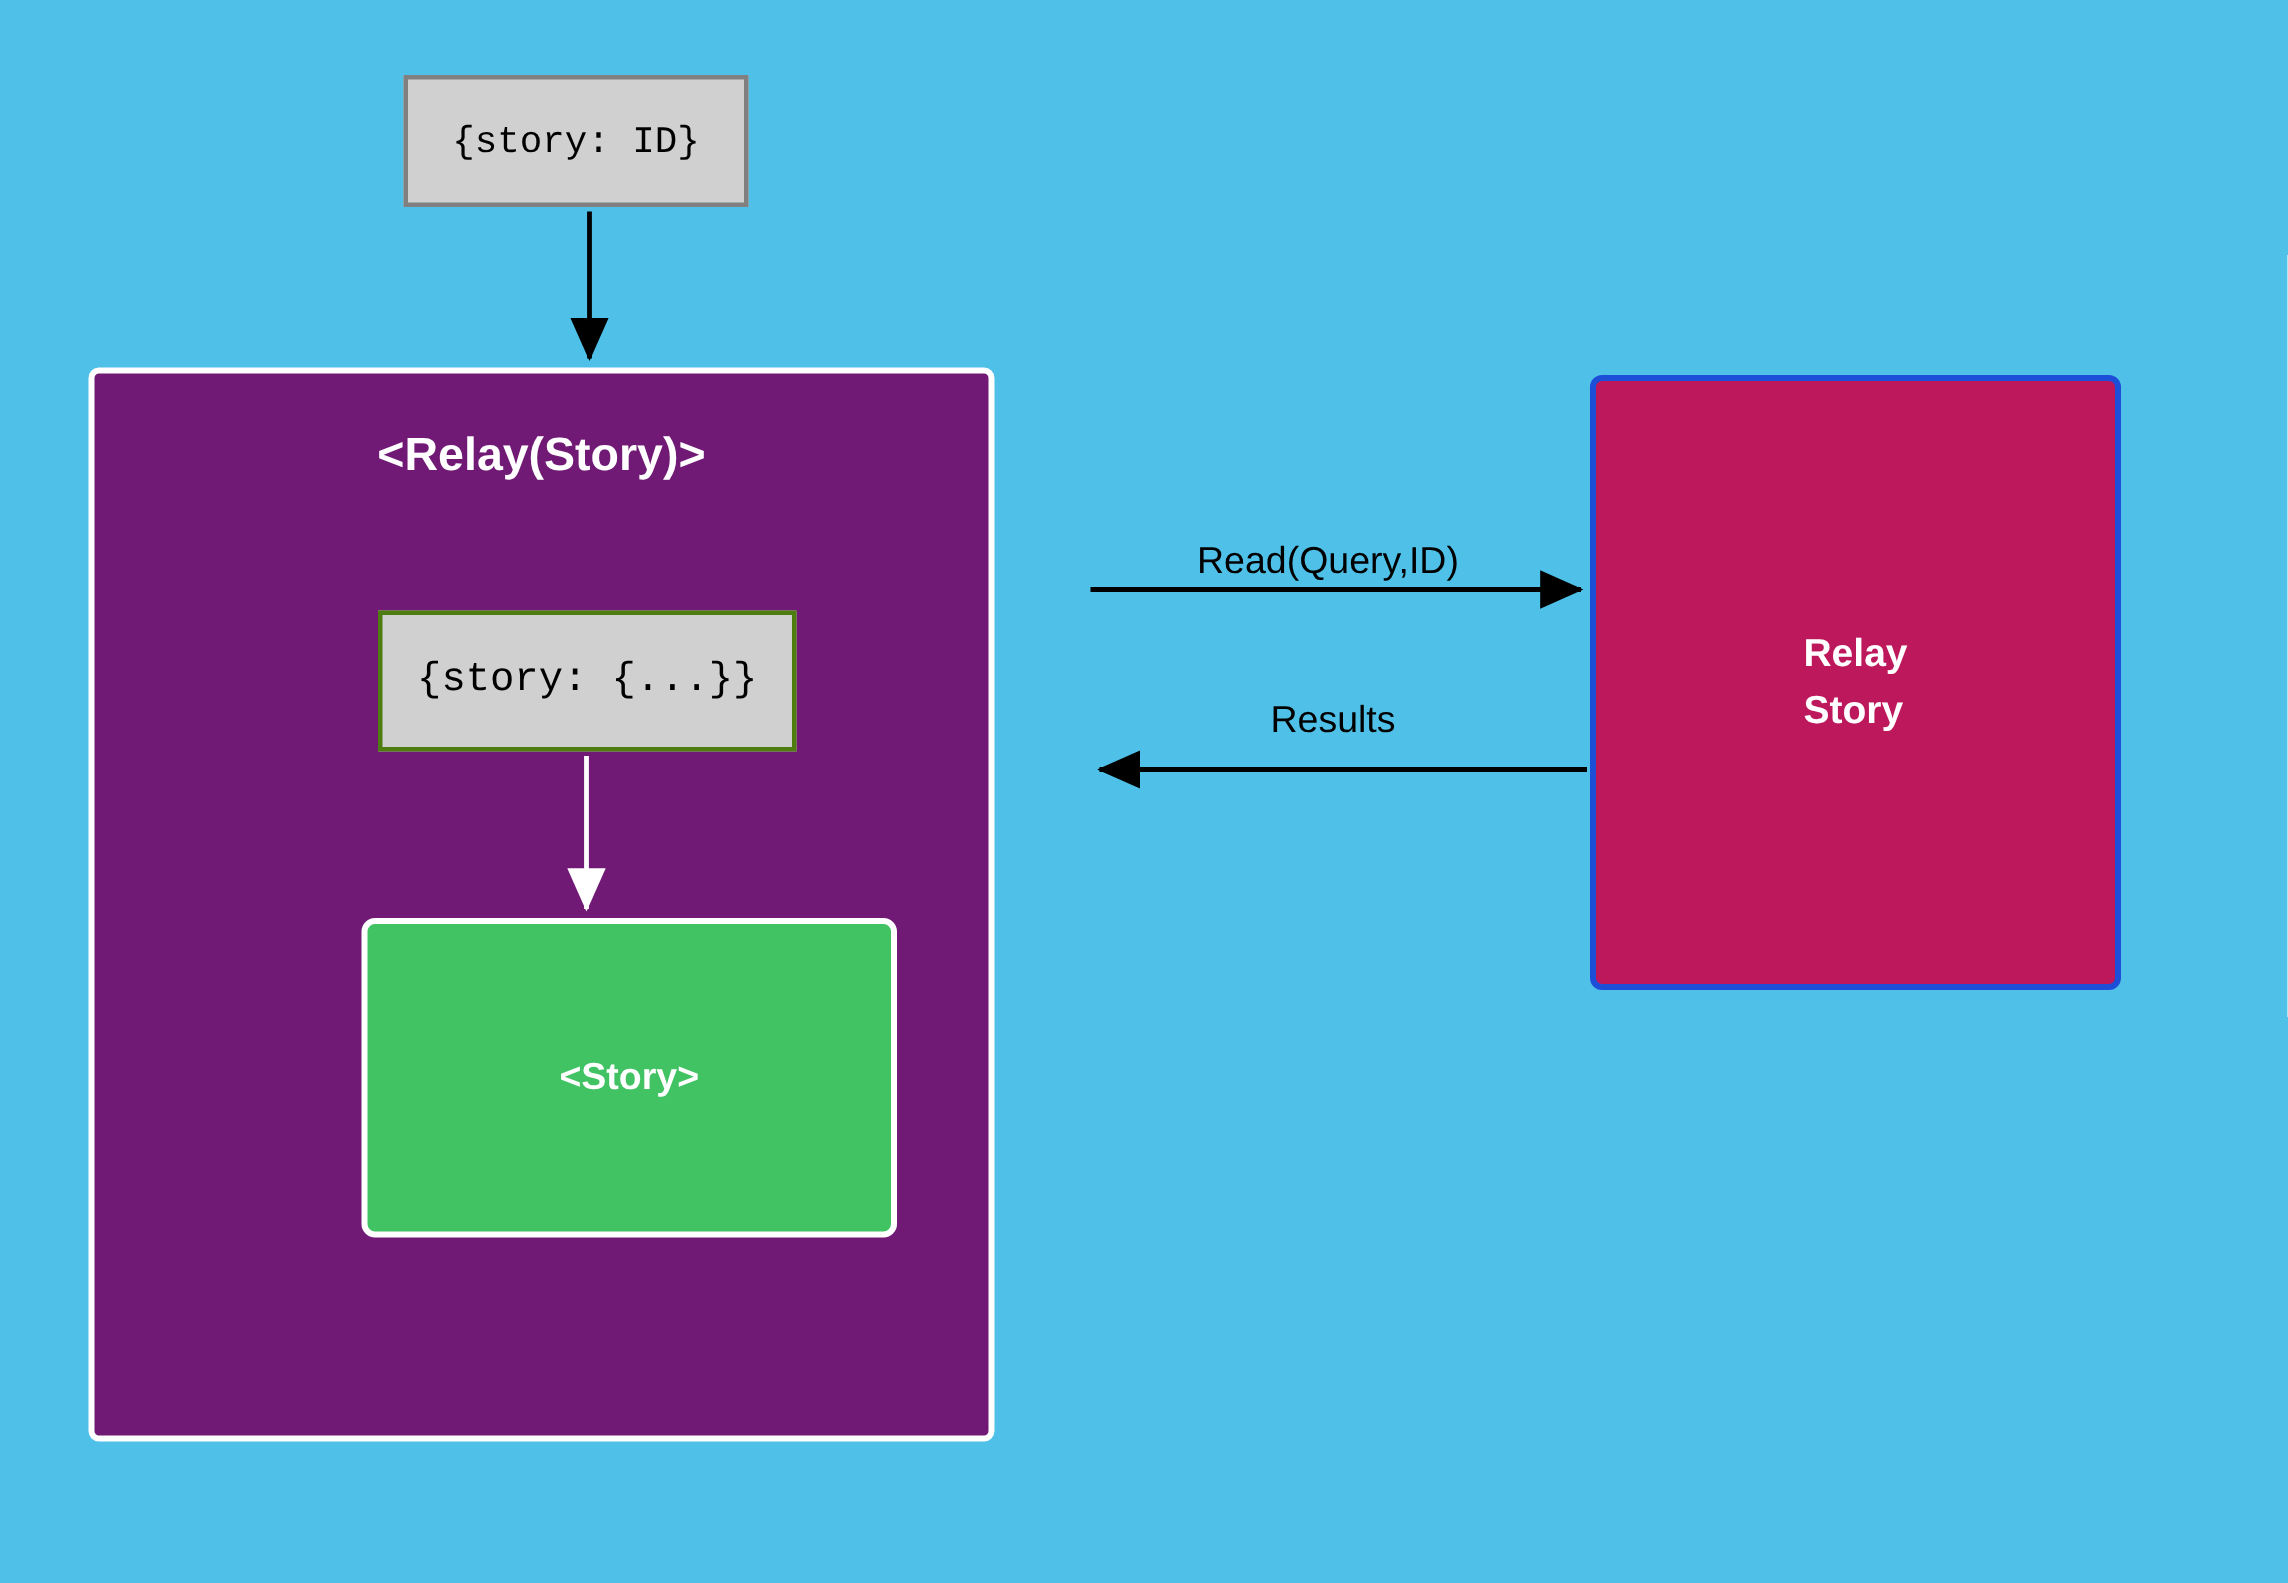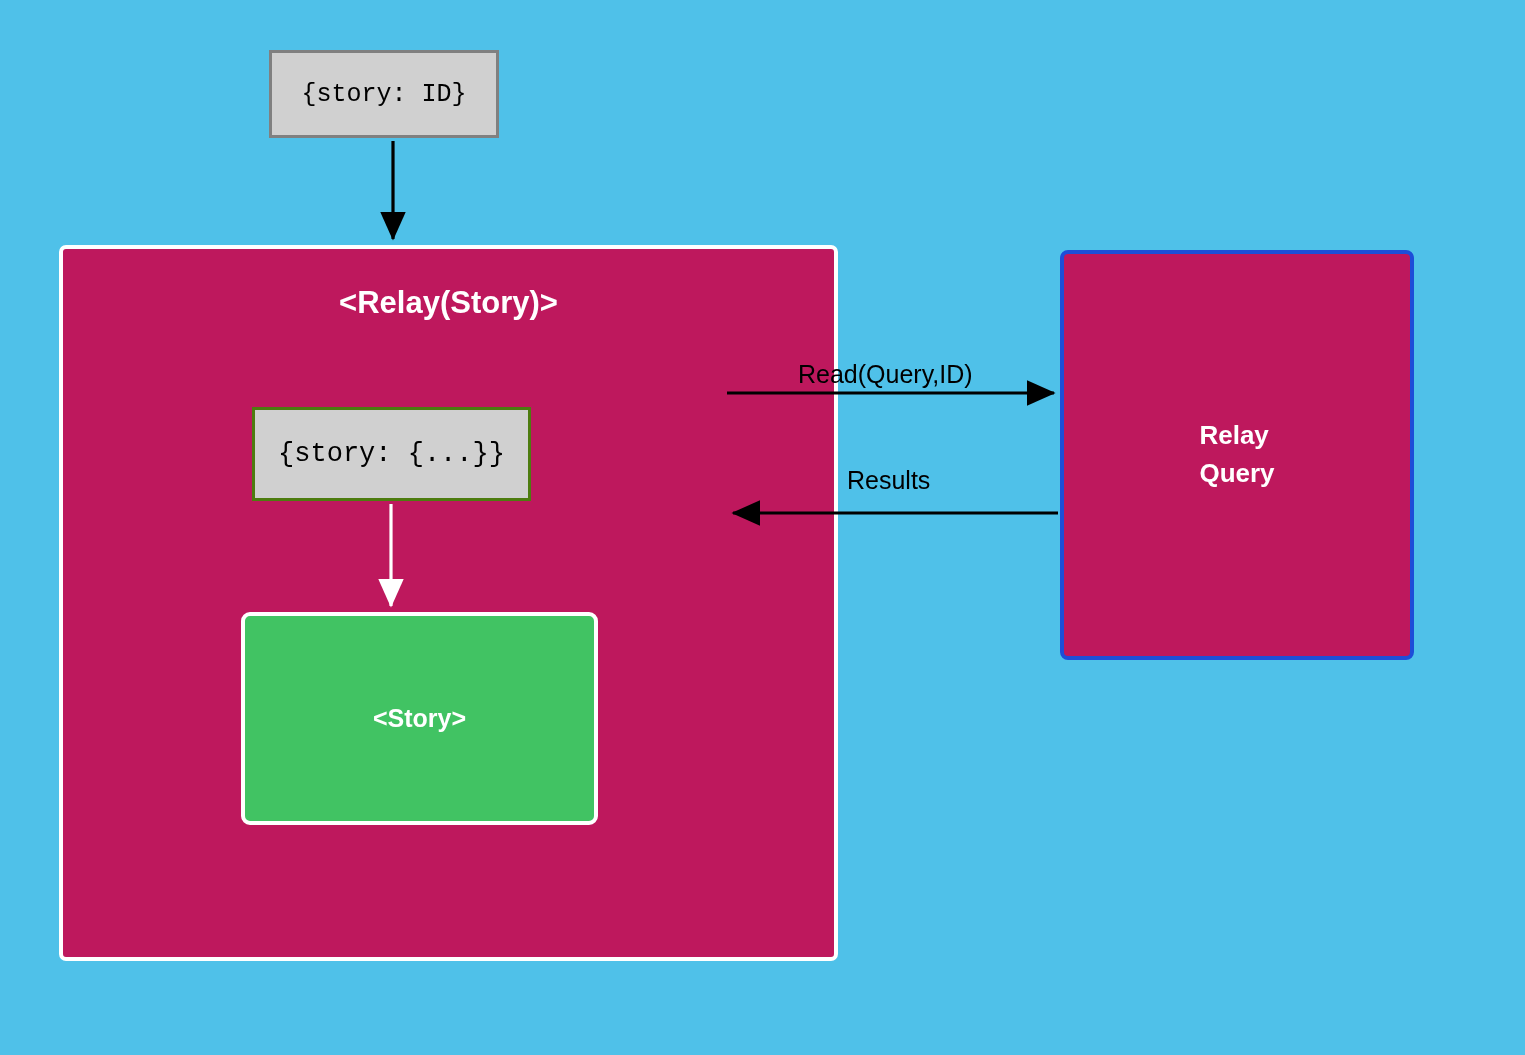--- a/index.html
+++ b/index.html
@@ -46,23 +46,23 @@
     width: 279px;
     height: 94px;
     border: 3px solid #4d7c0f;
     font-size: 27px;
   }
 
   
   #relay-container {
     left: 59px;
     top: 245px;
-    width: 779px;
+    width: 604px;
     height: 716px;
-    background: #be185d;
+    background: #701a75;
     border: 4px solid #ffffff;
     border-radius: 7px;
     display: block;
   }
   #relay-title {
     position: absolute;
     left: 0;
     right: 0;
     top: 36px;
     text-align: center;
@@ -149,21 +149,21 @@
     <span>{story: {...}}</span>
   </div>
 
   <div class="node" id="story-box">
     <span>&lt;Story&gt;</span>
   </div>
 
   <div class="node" id="relay-store">
     <div class="store-label">
       <div>Relay</div>
-      <div>Query</div>
+      <div>Story</div>
     </div>
   </div>
 
   <svg id="arrow-layer" viewBox="0 0 1525 1055" xmlns="http://www.w3.org/2000/svg">
     <defs>
       <marker id="arrowhead-black" markerWidth="10" markerHeight="10" refX="8.5" refY="4" orient="auto" markerUnits="strokeWidth">
         <path d="M0,0 L9,4 L0,8 z" fill="#000000"></path>
       </marker>
       <marker id="arrowhead-white" markerWidth="10" markerHeight="10" refX="8.5" refY="4" orient="auto" markerUnits="strokeWidth">
         <path d="M0,0 L9,4 L0,8 z" fill="#ffffff"></path>

